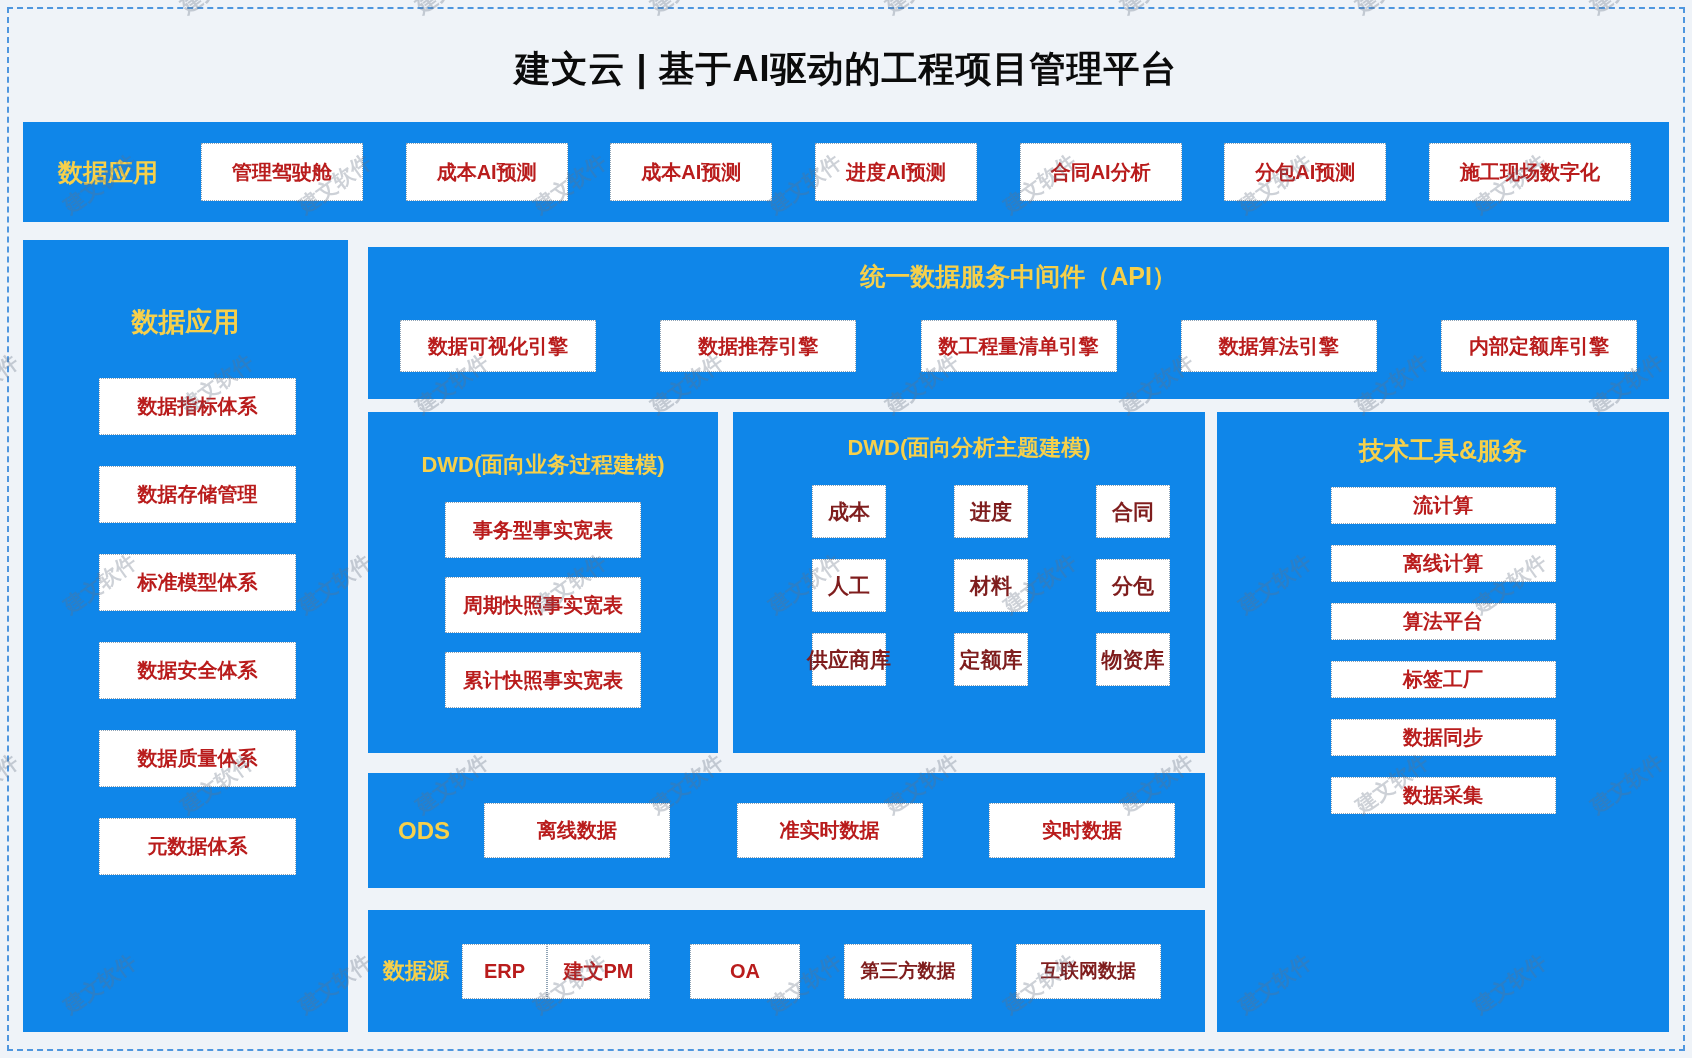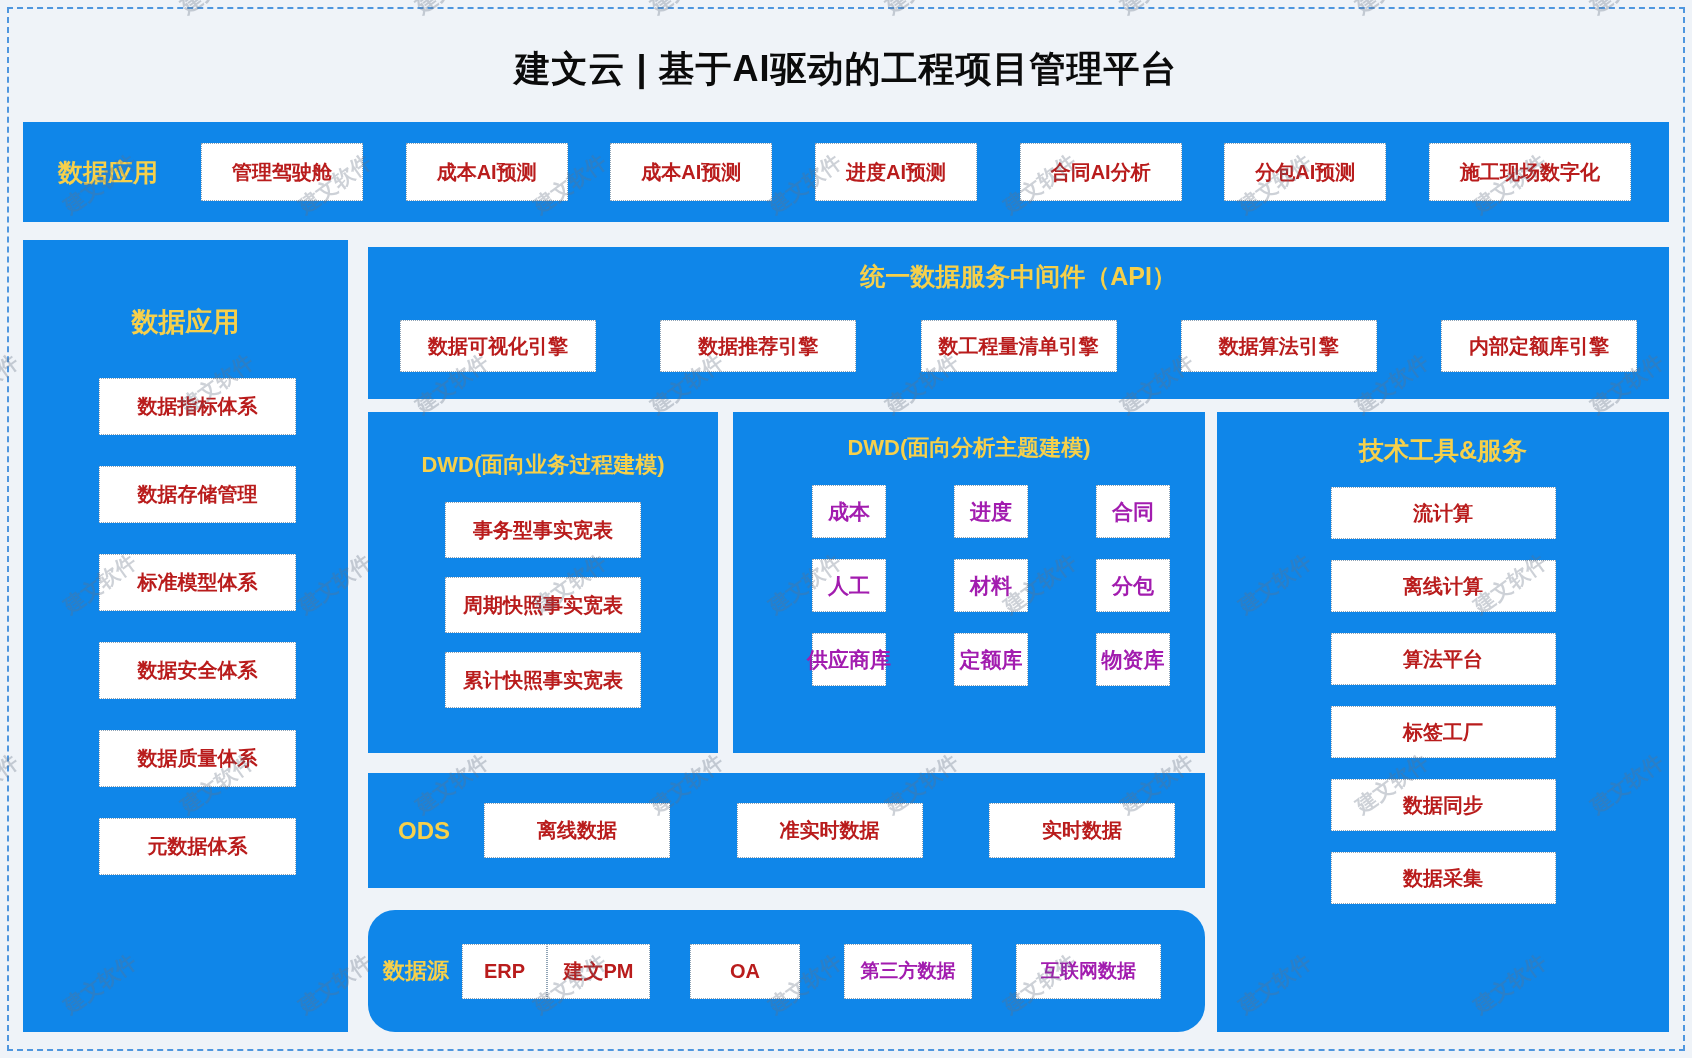--- a/index.html
+++ b/index.html
@@ -29,21 +29,21 @@
   .ptitle{
     color:#f6d04b;font-weight:800;text-align:center;
   }
   .wbox{
     background:#ffffff;
     border:1px dotted #8fa3b5;
     display:flex;align-items:center;justify-content:center;
     font-weight:800;color:#b91c1c;font-size:20px;
     box-sizing:border-box;white-space:nowrap;
   }
-  .red{color:#a21caf;margin-left:44px;}
+  .red{color:#7f1d1d;margin-left:44px;}
   
   .top-bar{left:23px;top:122px;width:1646px;height:100px;display:flex;align-items:center;}
   .top-bar .bar-label{width:170px;text-align:center;font-size:25px;flex:0 0 auto;}
   .top-bar .bar-items{flex:1;display:flex;justify-content:space-between;align-items:center;padding:0 38px 0 8px;}
   .top-bar .wbox{height:58px;padding:0 30px;}
   
   .left-panel{left:23px;top:240px;width:325px;height:792px;}
   .left-panel .ptitle{padding-top:64px;font-size:27px;}
   .left-panel .col{display:flex;flex-direction:column;align-items:center;gap:31px;margin-top:38px;margin-left:24px;}
   .left-panel .wbox{width:197px;height:57px;}
@@ -60,28 +60,28 @@
   
   .dwd-theme{left:733px;top:412px;width:472px;height:341px;}
   .dwd-theme .ptitle{padding-top:21px;font-size:22px;}
   .dwd-theme .grid{display:grid;grid-template-columns:repeat(3,118px);justify-content:space-between;
     row-gap:21px;margin:22px 35px 0;}
   .dwd-theme .wbox{height:53px;font-size:21px;}
   
   .tech-panel{left:1217px;top:412px;width:452px;height:620px;}
   .tech-panel .ptitle{padding-top:22px;font-size:25px;}
   .tech-panel .col{display:flex;flex-direction:column;align-items:center;gap:21px;margin-top:20px;}
-  .tech-panel .wbox{width:225px;height:52px;}
+  .tech-panel .wbox{width:225px;height:37px;}
   
   .ods-panel{left:368px;top:773px;width:837px;height:115px;display:flex;align-items:center;padding:0 30px;box-sizing:border-box;}
   .ods-panel .side-label{width:64px;font-size:24px;flex:0 0 auto;text-align:left;}
   .ods-panel .row{flex:1;display:flex;justify-content:space-between;align-items:center;padding-left:22px;}
   .ods-panel .wbox{width:186px;height:55px;}
   
-  .source-panel{left:368px;top:910px;width:837px;height:122px;display:flex;align-items:center;padding:0 58px 0 12px;box-sizing:border-box;border-radius:27px;}
+  .source-panel{left:368px;top:910px;width:837px;height:122px;display:flex;align-items:center;padding:0 58px 0 12px;box-sizing:border-box;}
   .source-panel .side-label{width:72px;font-size:22px;flex:0 0 auto;text-align:center;}
   .source-panel .row{flex:1;display:flex;justify-content:space-between;align-items:center;padding-left:10px;}
   .source-panel .wbox{height:55px;}
   .source-panel .w-erp{width:85px;}
   .source-panel .w-pm{width:103px;}
   .source-panel .w-oa{width:110px;margin-left:40px;}
   .source-panel .w-third{width:128px;font-size:19px;}
   .source-panel .w-net{width:145px;font-size:19px;}
   
   .wm-layer{position:absolute;inset:0;pointer-events:none;z-index:50;overflow:hidden;}

